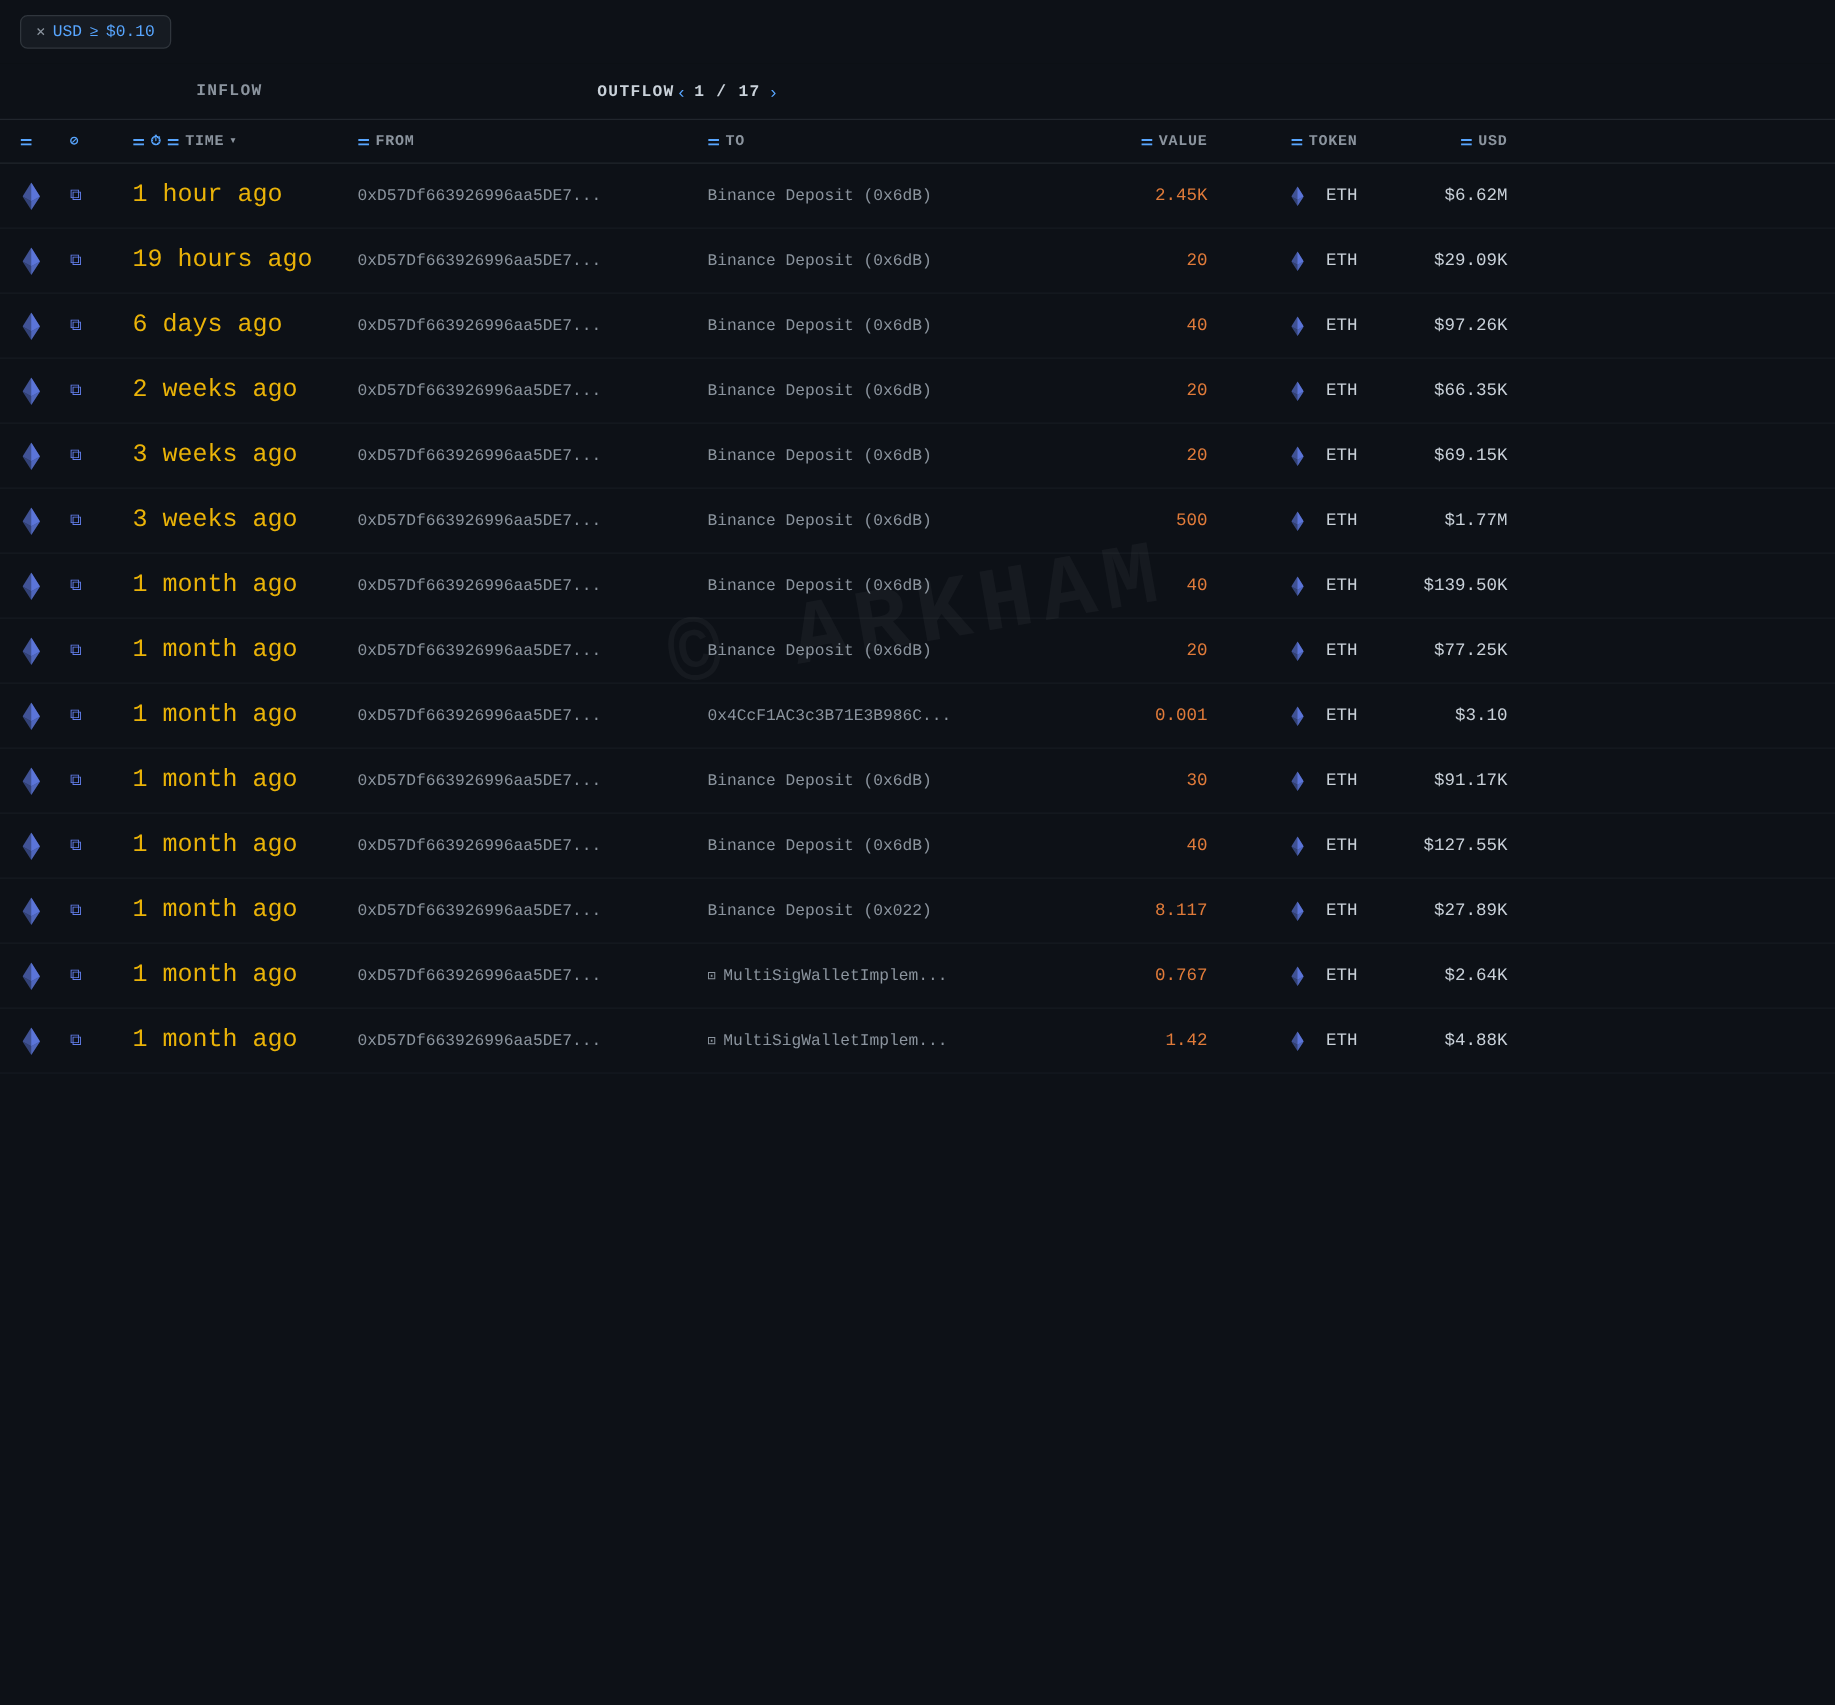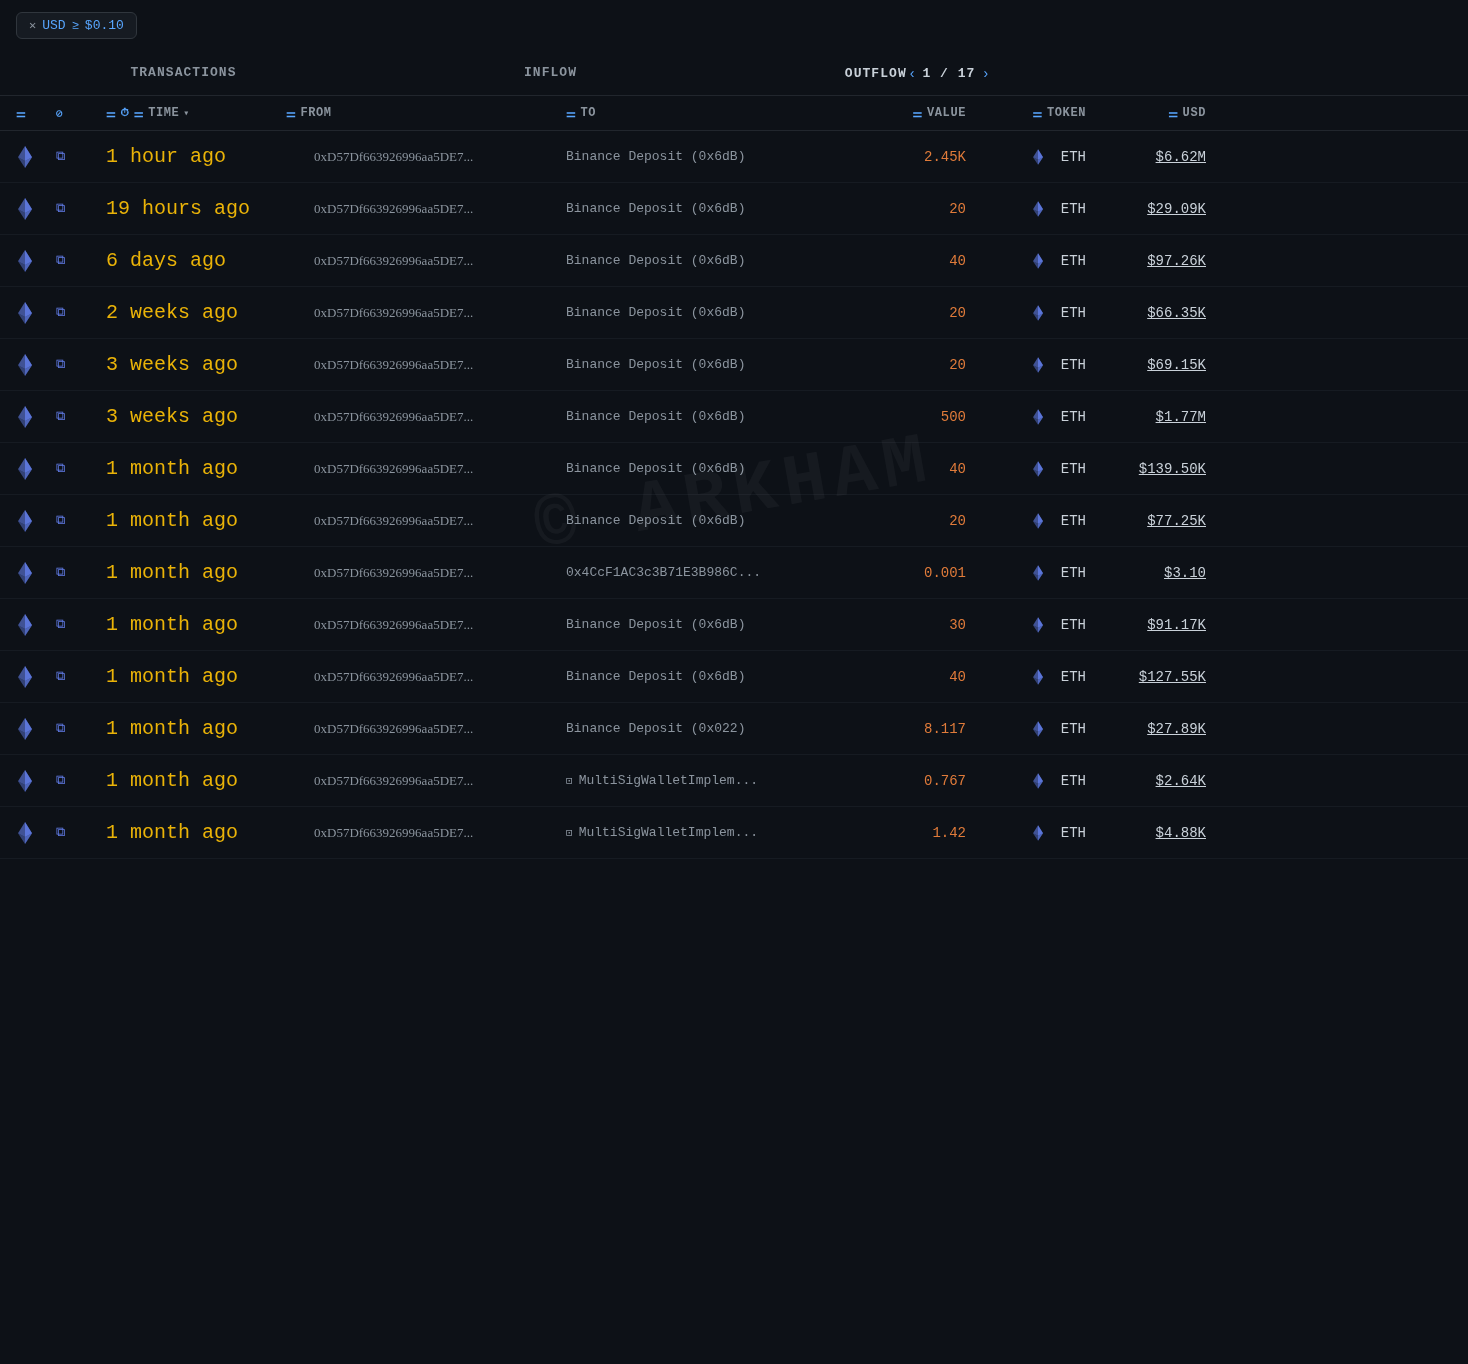--- a/index.html
+++ b/index.html
@@ -160,22 +160,21 @@
       color: #eab308;
       text-decoration: none;
       font-size: 20px;
       font-family: 'Courier New', Courier, monospace;
     }
 
     .address-link {
       color: #8b949e;
       text-decoration: none;
       font-size: 13px;
-      font-family: Liberation Serif, serif;
-      margin-left: 28px;
+      font-family: Liberation Mono, monospace;
     }
 
     .dest-link {
       color: #8b949e;
       text-decoration: none;
       font-size: 13px;
       font-family: 'Courier New', Courier, monospace;
     }
 
     .value-orange {
@@ -191,21 +190,20 @@
       align-items: center;
       gap: 14px;
       color: #c9d1d9;
       font-size: 14px;
     }
 
     .usd-cell {
       color: #c9d1d9;
       font-size: 14px;
       text-align: right;
-      text-decoration: underline;
     }
 
     .watermark {
       position: absolute;
       top: 50%;
       left: 50%;
       transform: translate(-50%, -50%) rotate(-10deg);
       font-size: 72px;
       font-weight: 900;
       color: rgba(255,255,255,0.04);
@@ -232,23 +230,20 @@
   <div class="filter-badge">
     <span class="x-icon">✕</span>
     <span>USD</span>
     <span class="arrow-icon">≥</span>
     <span>$0.10</span>
   </div>
 </div>
 
 <div class="tabs-row">
   <div class="tab">
-    <span>TRANSACTIONS</span>
-  </div>
-  <div class="tab">
     <span>INFLOW</span>
   </div>
   <div class="tab active">
     <div class="tab-outflow">
       <span>OUTFLOW</span>
       <div class="pagination">
         <button class="nav-btn">‹</button>
         <span class="page-info">
           <span>1</span> / <span>17</span>
         </span>

